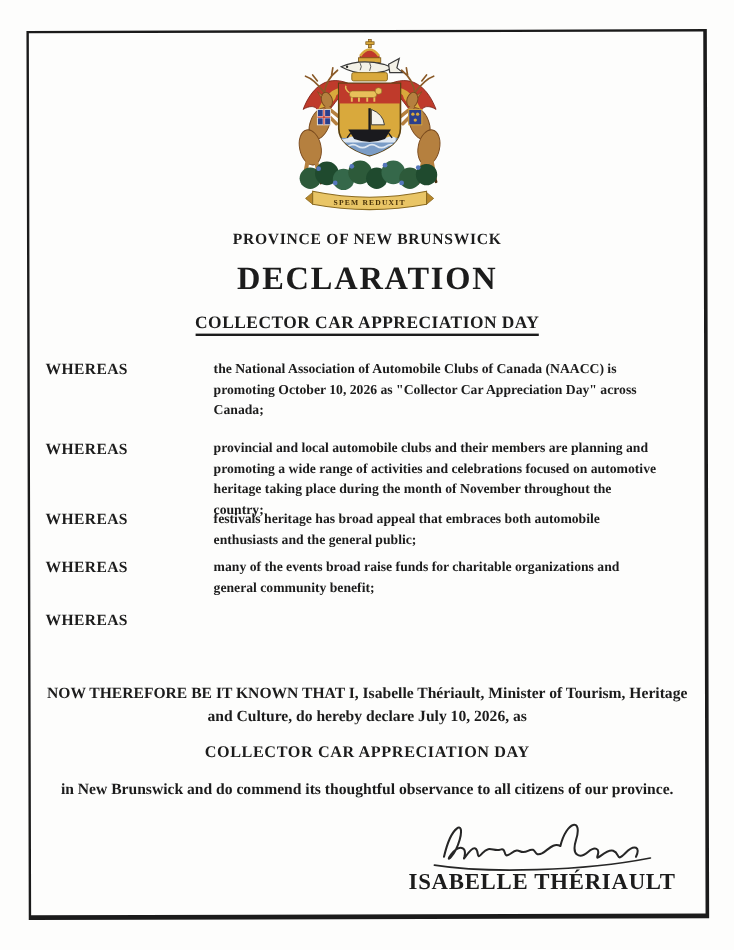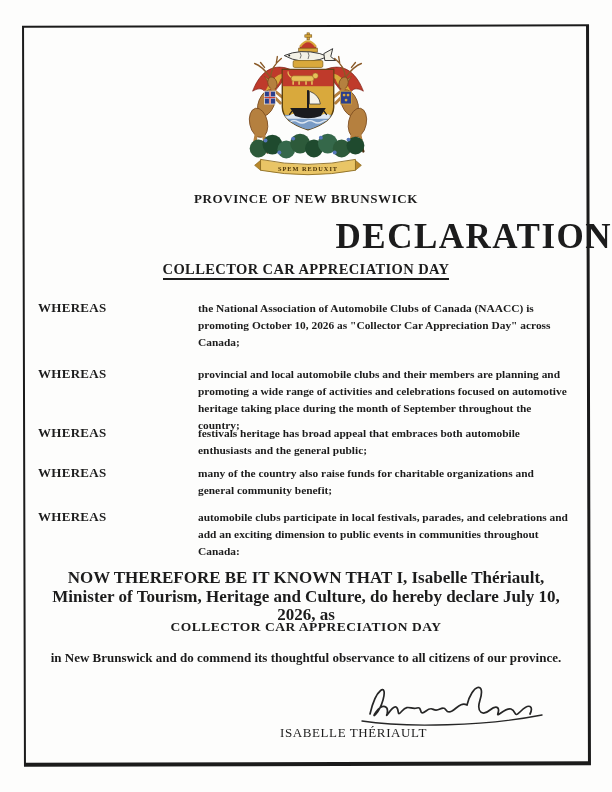--- a/index.html
+++ b/index.html
@@ -17,53 +17,53 @@
     border-width:2px 3px 4px 2px;
     transform:rotate(-0.15deg);
   }
   .coa{position:absolute;left:221px;top:29px;width:174px;height:153px;}
   .province{
     position:absolute;top:191px;left:0;width:100%;
     text-align:center;font-size:13px;font-weight:bold;letter-spacing:0.6px;
   }
   .title{
     position:absolute;top:217px;left:0;width:100%;
-    text-align:right;font-size:35px;font-weight:bold;letter-spacing:1.5px;
+    text-align:center;font-size:27px;font-weight:bold;letter-spacing:1.5px;
   }
   .subtitle{
     position:absolute;top:261px;left:0;width:100%;text-align:center;
     font-size:14.5px;font-weight:bold;letter-spacing:0.4px;
   }
   .subtitle span{border-bottom:2px solid #1c1c1c;padding-bottom:1px;}
   .clause{
     position:absolute;left:38px;width:536px;
-    display:flex;align-items:flex-start;gap:20px;
+    display:flex;align-items:flex-start;
   }
   .wlabel{
     flex:0 0 140px;font-size:13px;font-weight:bold;letter-spacing:0.3px;
   }
   .wtext{
     flex:1;max-width:372px;font-size:11.4px;font-weight:bold;line-height:17px;
   }
   .statement{
     position:absolute;top:569px;left:38px;width:536px;
-    text-align:center;font-size:17px;font-weight:bold;line-height:18.5px;
+    text-align:center;font-size:13px;font-weight:bold;line-height:18.5px;
   }
   .daytitle{
     position:absolute;top:619px;left:0;width:100%;
     text-align:center;font-size:13.5px;font-weight:bold;letter-spacing:0.5px;
   }
   .closing{
     position:absolute;top:649px;left:50px;width:512px;
     text-align:center;font-size:13px;font-weight:bold;line-height:18.5px;
   }
   .signature{position:absolute;left:356px;top:676px;width:192px;height:52px;}
   .signame{
     position:absolute;top:725px;left:280px;right:49px;
-    text-align:left;font-size:13px;font-weight:normal;letter-spacing:0.6px;
+    text-align:right;font-size:19px;font-weight:bold;letter-spacing:0.6px;
   }
   .motto-text{
     font-family:"Liberation Serif", serif;
     font-weight:bold;
   }
 </style>
 </head>
 <body>
 
 <div class="page">
@@ -183,33 +183,32 @@
   <div class="subtitle">
     <span>COLLECTOR CAR APPRECIATION DAY</span>
   </div>
 
   <div class="clause" style="top:300px">
     <span class="wlabel">WHEREAS</span>
     <span class="wtext">the National Association of Automobile Clubs of Canada (NAACC) is promoting October 10, 2026 as "Collector Car Appreciation Day" across Canada;</span>
   </div>
   <div class="clause" style="top:366px">
     <span class="wlabel">WHEREAS</span>
-    <span class="wtext">provincial and local automobile clubs and their members are planning and promoting a wide range of activities and celebrations focused on automotive heritage taking place during the month of September throughout the country;</span>
+    <span class="wtext">provincial and local automobile clubs and their members are planning and promoting a wide range of activities and celebrations focused on automotive heritage taking place during the month of November throughout the country;</span>
   </div>
   <div class="clause" style="top:425px">
     <span class="wlabel">WHEREAS</span>
     <span class="wtext">festivals heritage has broad appeal that embraces both automobile enthusiasts and the general public;</span>
   </div>
   <div class="clause" style="top:465px">
     <span class="wlabel">WHEREAS</span>
-    <span class="wtext">many of the country also raise funds for charitable organizations and general community benefit;</span>
+    <span class="wtext">many of the events broad raise funds for charitable organizations and general community benefit;</span>
   </div>
   <div class="clause" style="top:509px">
     <span class="wlabel">WHEREAS</span>
-    <span class="wtext">automobile clubs participate in local festivals, parades, and celebrations and add an exciting dimension to public events in communities throughout Canada:</span>
   </div>
 
   <div class="statement">NOW THEREFORE BE IT KNOWN THAT I, Isabelle Thériault, Minister of Tourism, Heritage and Culture, do hereby declare July 10, 2026, as</div>
   <div class="daytitle">COLLECTOR CAR APPRECIATION DAY</div>
   <div class="closing">in New Brunswick and do commend its thoughtful observance to all citizens of our province.</div>
 
   <svg class="signature" viewBox="0 0 192 52">
     <path d="M14 38 C20 12 32 6 27 24 C23 38 14 44 20 36 C27 27 33 30 31 38 C29 44 36 29 40 31 C44 33 40 42 46 35 C52 28 55 34 61 32 C67 30 62 41 70 35 C78 29 76 37 84 33 C92 29 88 39 96 35 C101 32 105 26 111 29 C116 8 130 5 124 24 C120 37 127 40 134 34 C140 29 144 31 142 37 C140 43 149 31 155 33 C161 35 157 43 165 35 C173 27 178 30 174 38" fill="none" stroke="#262626" stroke-width="1.7" stroke-linecap="round" stroke-linejoin="round"></path>
     <path d="M6 45 C50 52 130 50 186 39" fill="none" stroke="#262626" stroke-width="1.4" stroke-linecap="round"></path>
   </svg>

